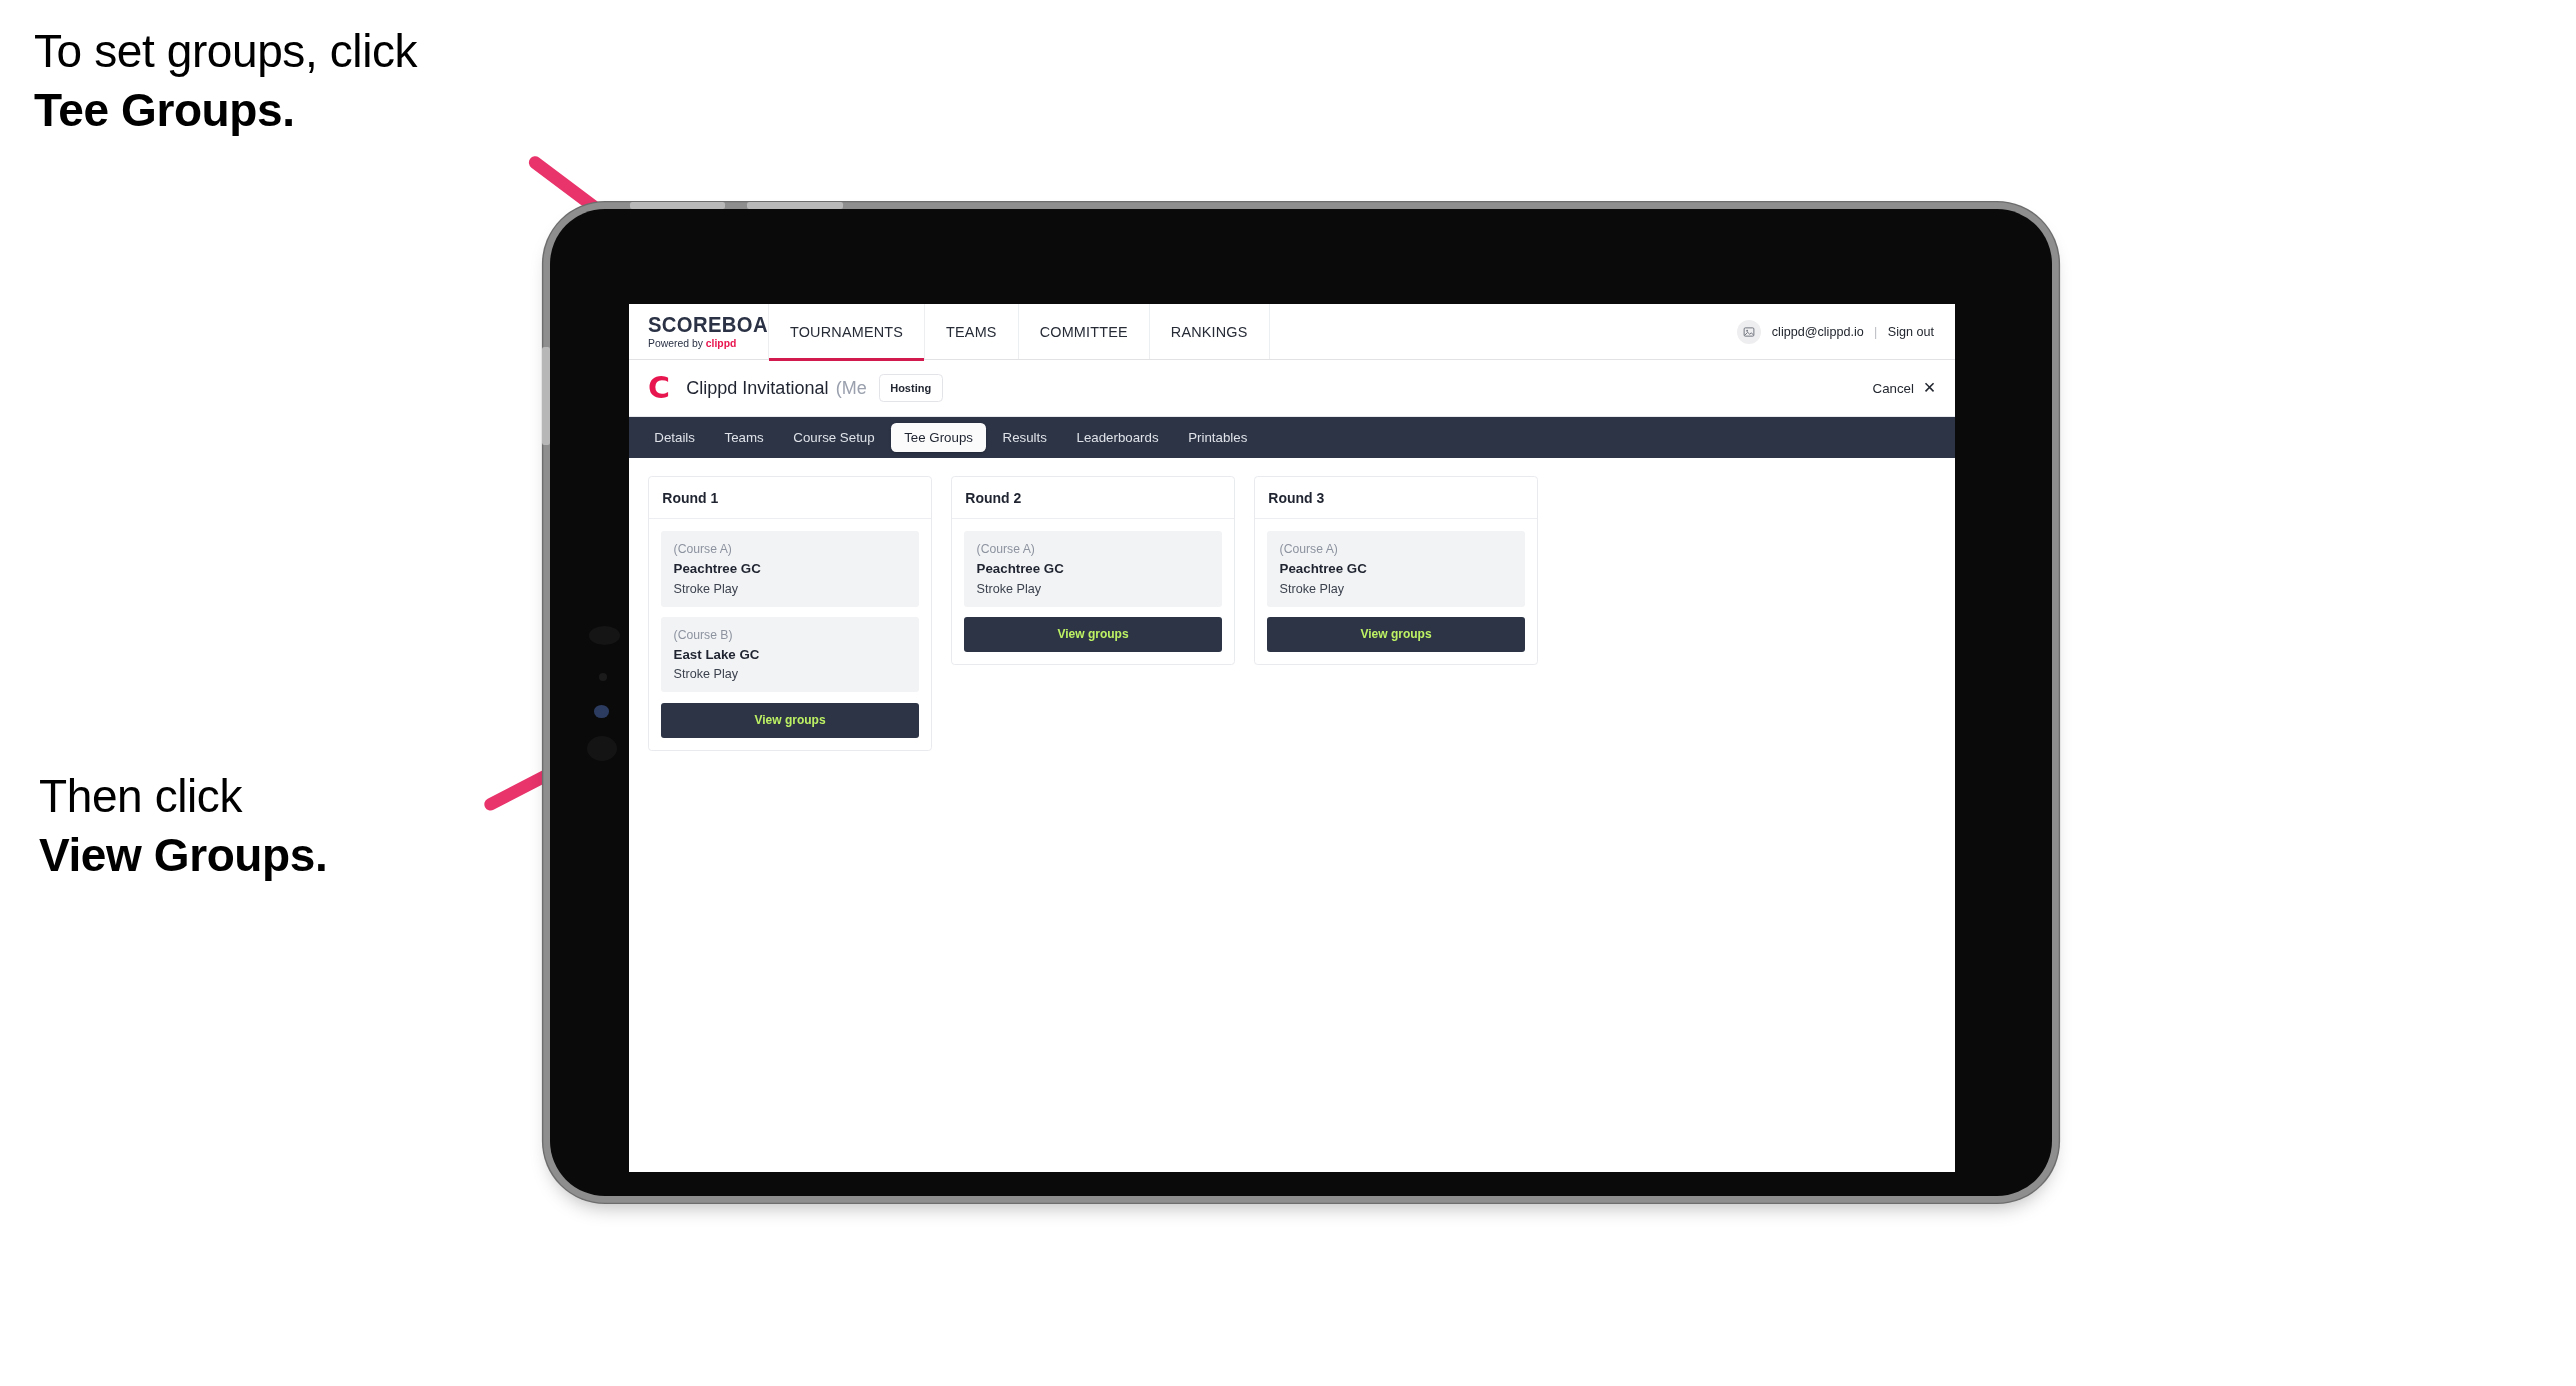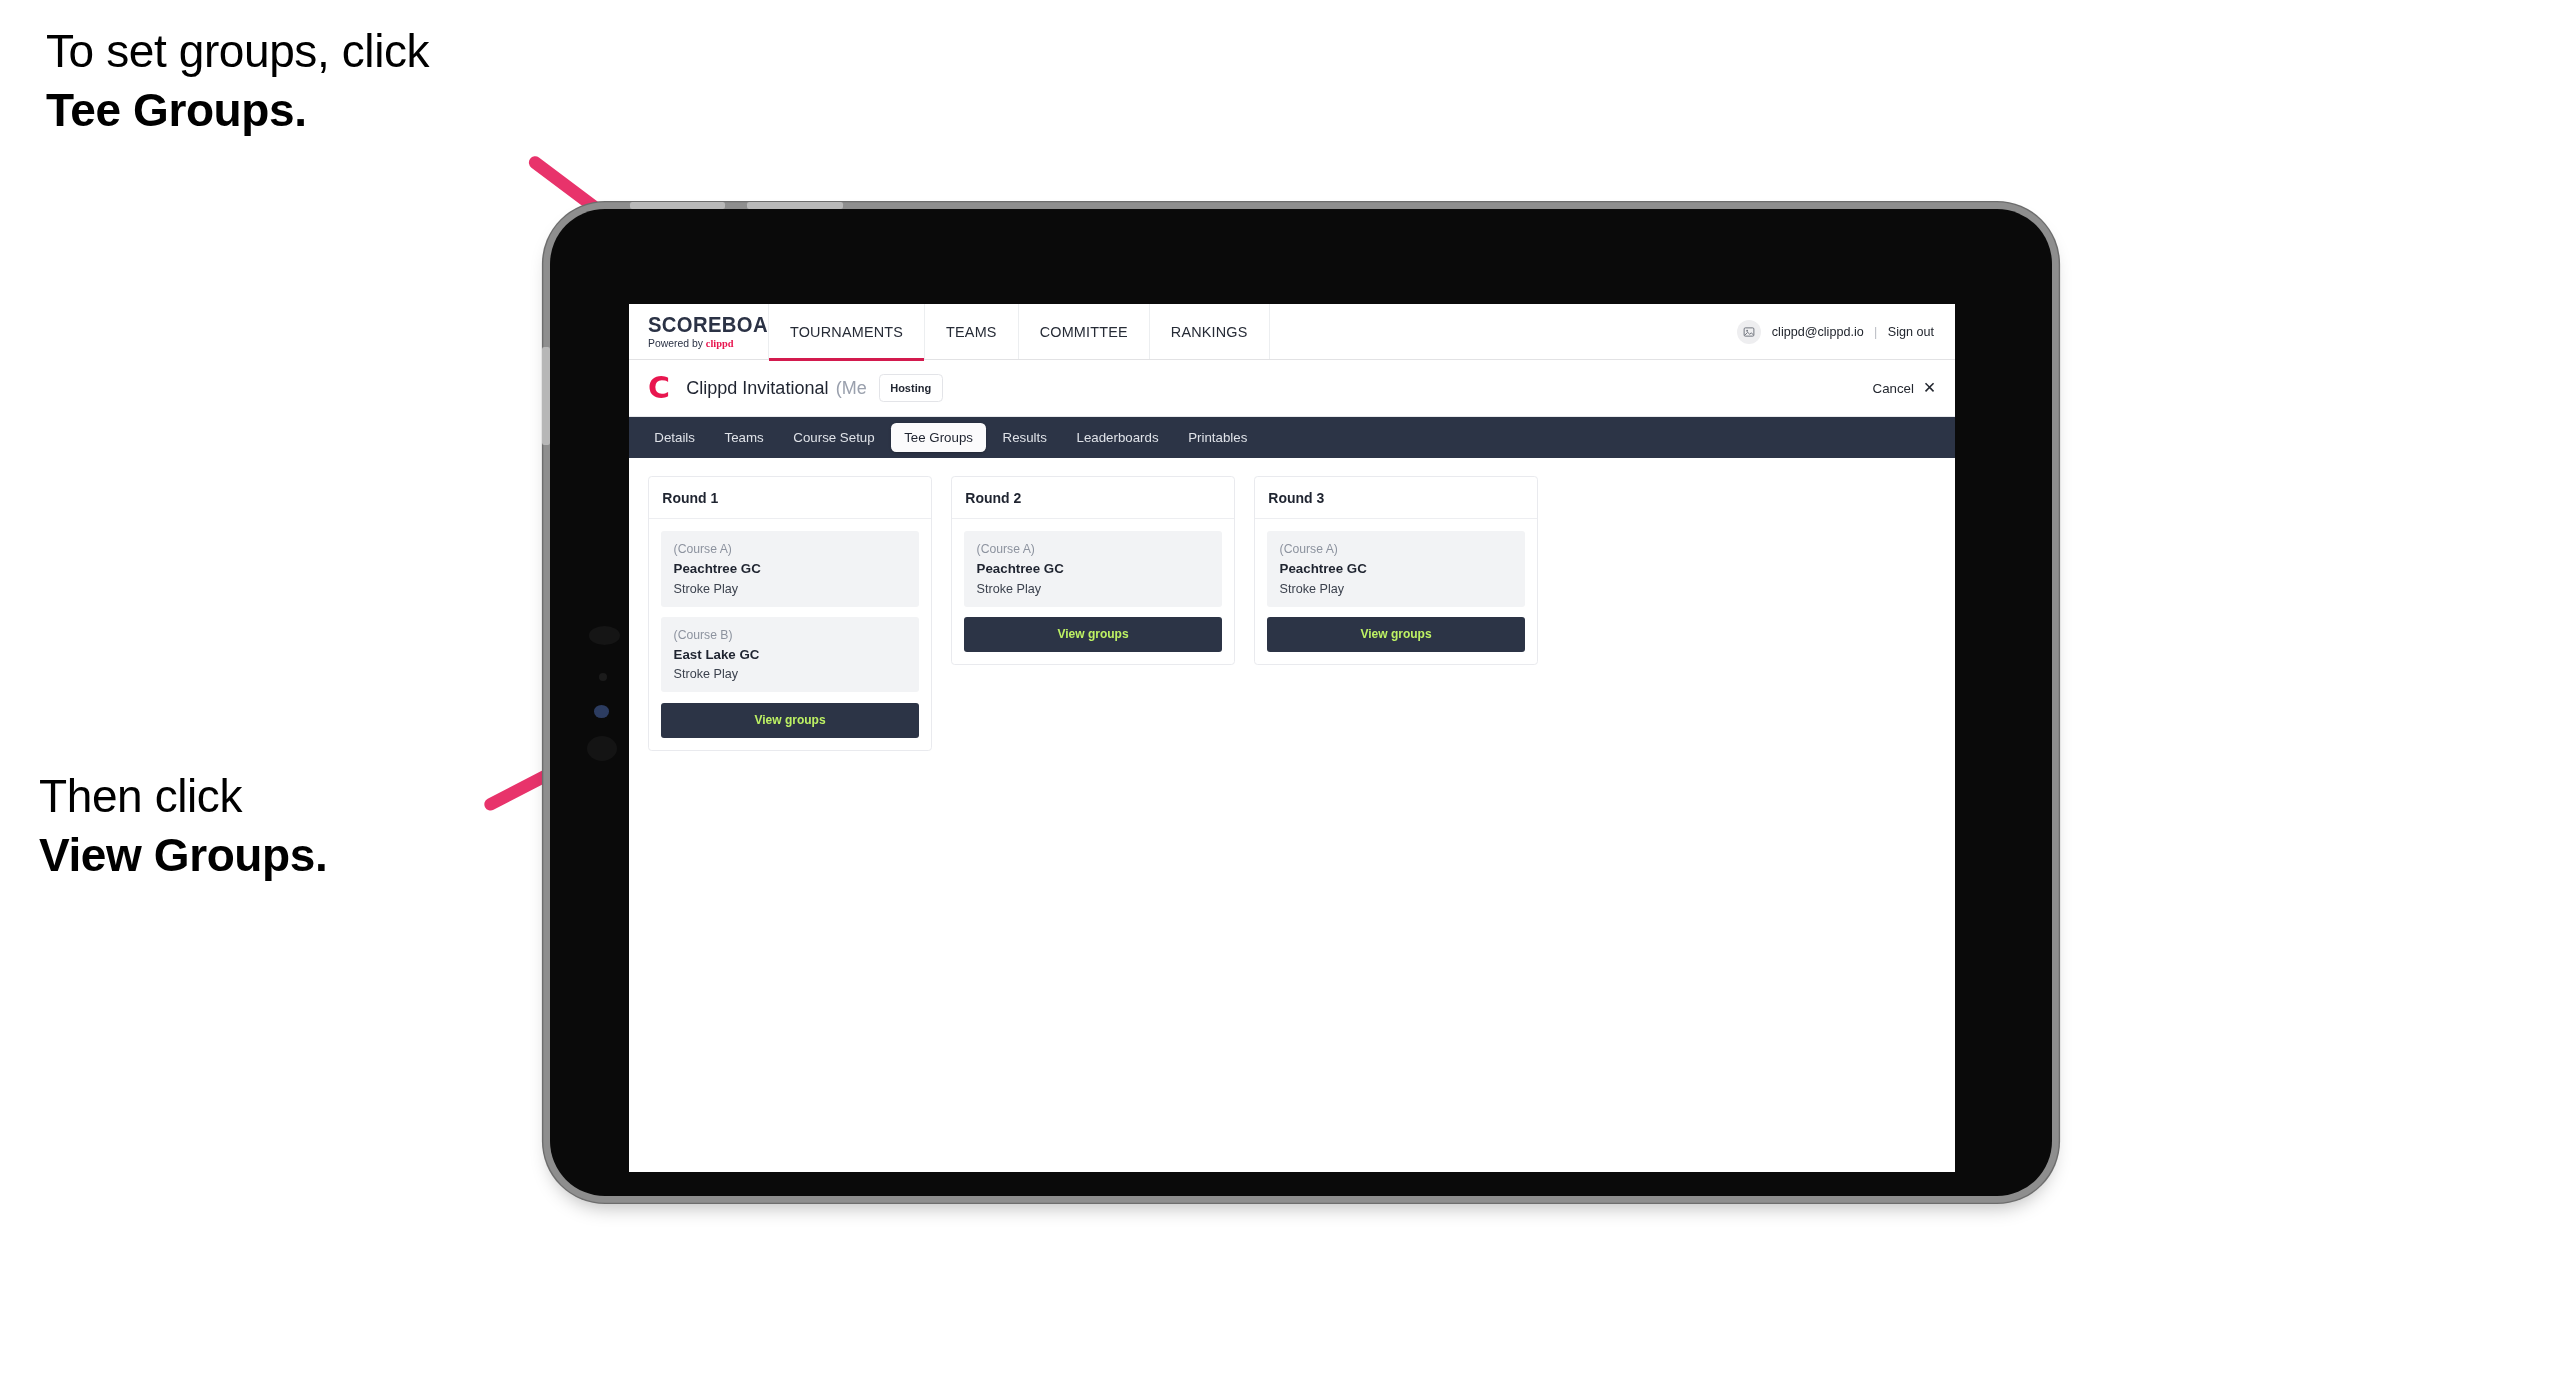--- a/index.html
+++ b/index.html
@@ -17,21 +17,21 @@
   }
 
   
   .annotation {
     position: absolute;
     color: #000000;
     font-family: "Liberation Sans", sans-serif;
     line-height: 1.28;
     letter-spacing: -0.4px;
   }
-  #annotation-top { left: 46px; top: 22px; font-size: 46px; width: 667px; }
+  #annotation-top { left: 34px; top: 22px; font-size: 46px; width: 667px; }
   #annotation-bottom { left: 39px; top: 767px; font-size: 46px; width: 593px; }
   .annotation .light { font-weight: 400; display: block; }
   .annotation .strong { font-weight: 700; display: block; }
 
   
   .arrow-svg { position: absolute; pointer-events: none; }
   #arrow-tee-groups { left: 504px; top: 133px; width: 385px; height: 296px; }
   #arrow-view-groups { left: 474px; top: 689px; width: 215px; height: 133px; }
 
   
@@ -140,21 +140,21 @@
     transform: scaleX(0.92);
     transform-origin: left center;
     line-height: 1;
   }
   #brand-tagline {
     font-size: 10.4px;
     color: #2b3245;
     margin-top: 3px;
     line-height: 1;
   }
-  #brand-tagline .brand-accent { color: #e8164f; font-weight: 700; font-family: Liberation Serif, serif; }
+  #brand-tagline .brand-accent { color: #e8164f; font-weight: 700; }
 
   #primary-nav { display: flex; align-items: stretch; }
   .nav-link {
     display: flex;
     align-items: center;
     padding: 0 21px;
     font-size: 14.4px;
     color: #262b36;
     letter-spacing: 0.2px;
     border-right: 0.7px solid #eceef0;

